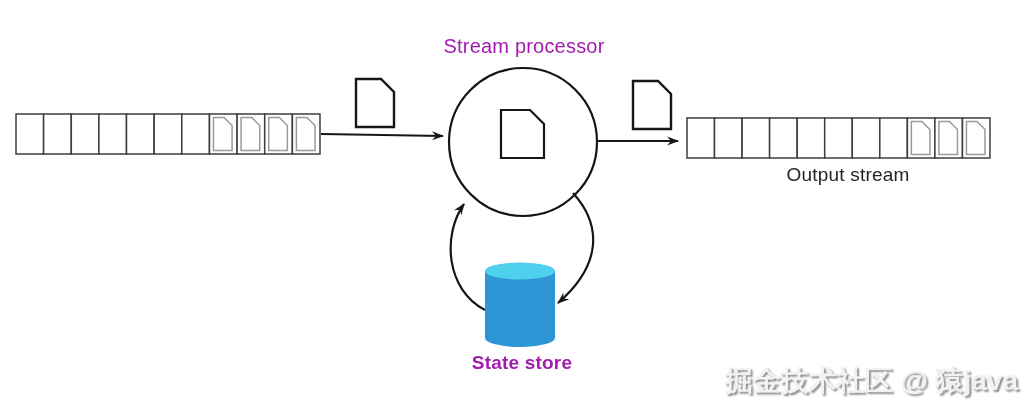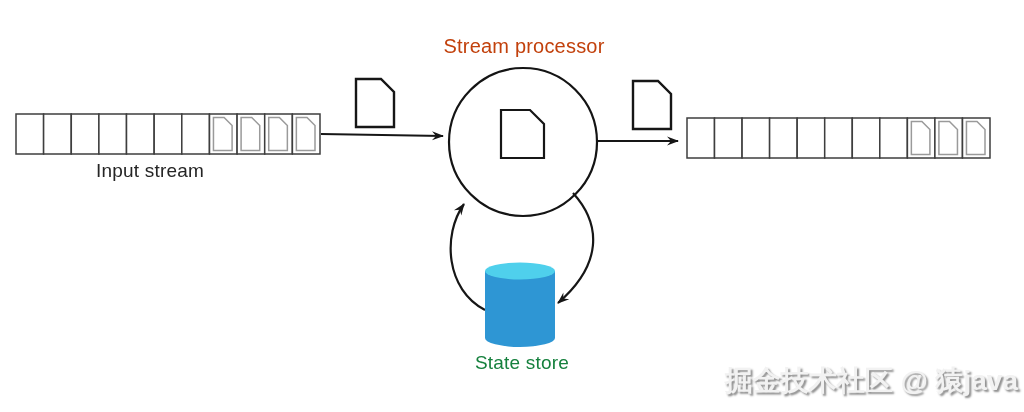--- a/index.html
+++ b/index.html
@@ -95,18 +95,18 @@
 
     <path d="M573 193 C 602 225, 602 265, 558 303" fill="none" stroke="#161616" stroke-width="2.2" marker-end="url(#ah)"></path>
     <path d="M485 310 C 446 290, 442 235, 464 204" fill="none" stroke="#161616" stroke-width="2.2" marker-end="url(#ah)"></path>
 
     <g>
       <path id="cyl-body" d="M485 271 L485 338 A35 9 0 0 0 555 338 L555 271 Z" fill="#2e96d4"></path>
       <ellipse id="cyl-top" cx="520" cy="271" rx="35" ry="8.5" fill="#4fd0ec"></ellipse>
     </g>
   </svg>
 
-  <div class="lbl lbl-lg" style="left: 524px; top: 35px; color: #c2410c;">Stream processor</div>
-  <div class="lbl lbl-md" style="left: 150px; top: 160px; color: rgb(37, 37, 37);">Input stream</div>
-  <div class="lbl lbl-md" style="left: 522px; top: 352px; color: #15803d;">State store</div>
+  <div class="lbl lbl-lg" style="left: 524px; top: 35px; color: #a21caf;">Stream processor</div>
+  <div class="lbl lbl-md" style="left: 848px; top: 164px; color: rgb(37, 37, 37);">Output stream</div>
+  <div class="lbl lbl-md" style="left: 522px; top: 352px; color: #a21caf; font-weight: bold;">State store</div>
 
   <div id="wm" class="watermark" style="color: rgb(242, 242, 242); text-shadow: rgb(143, 143, 143) 2px 2px 2px;">掘金技术社区 @ 猿java</div>
 </div>
 
 </body></html>

